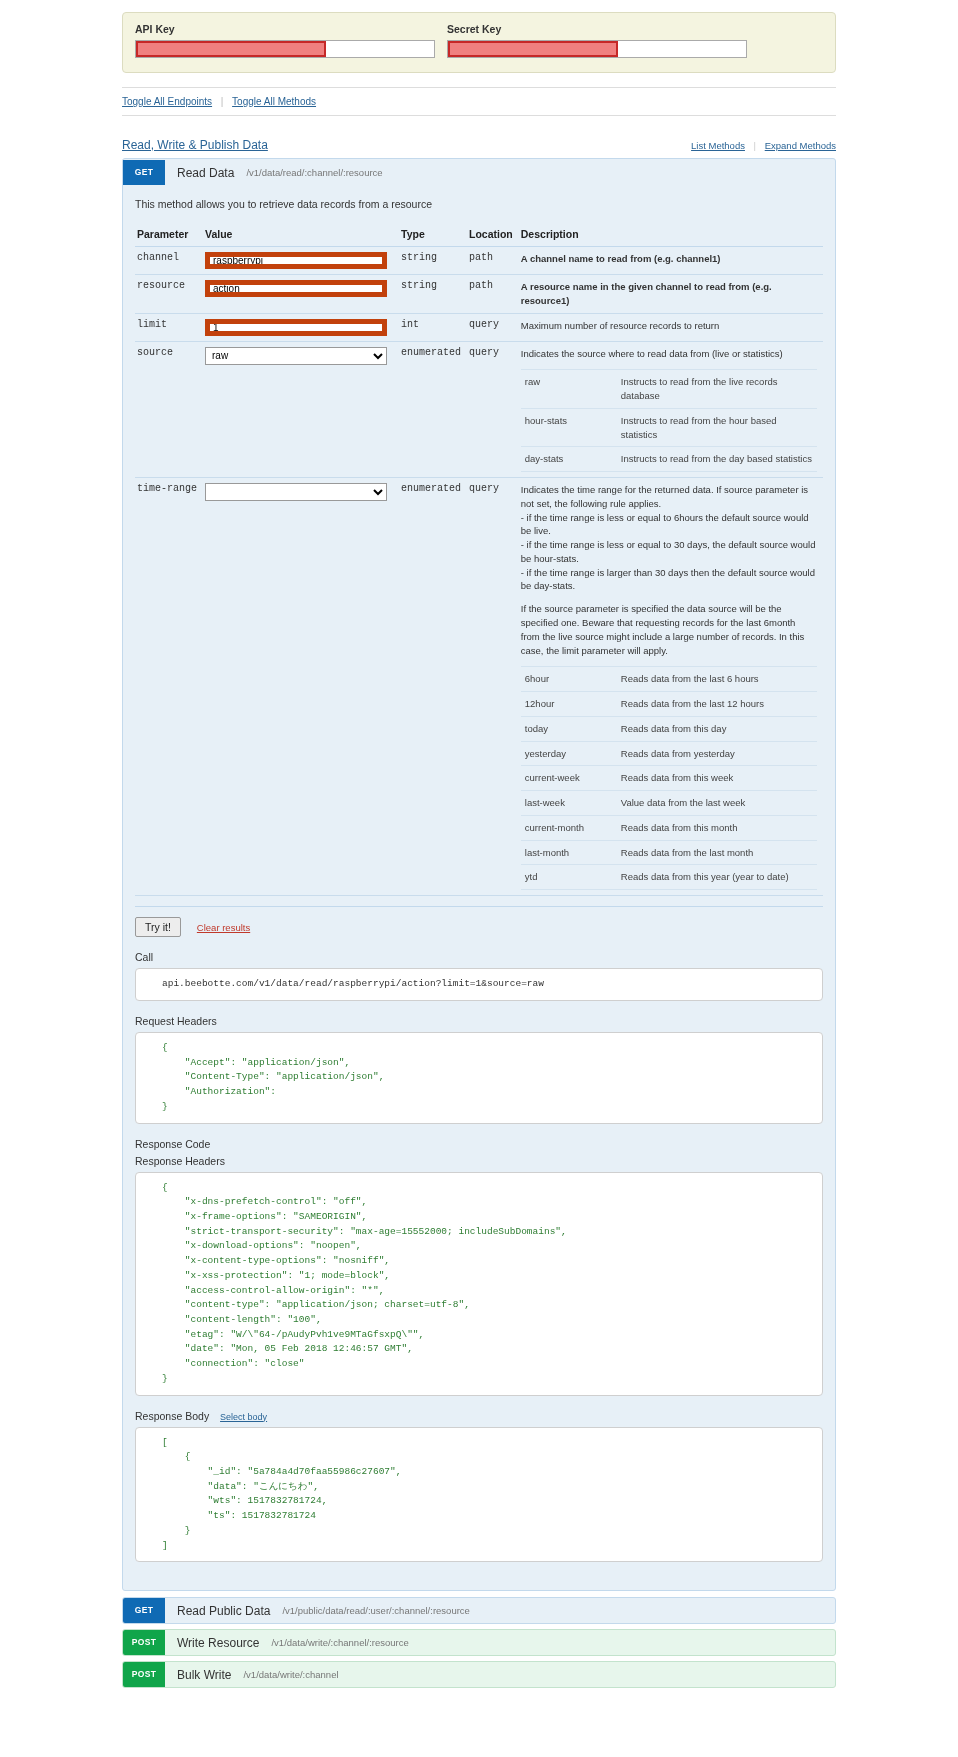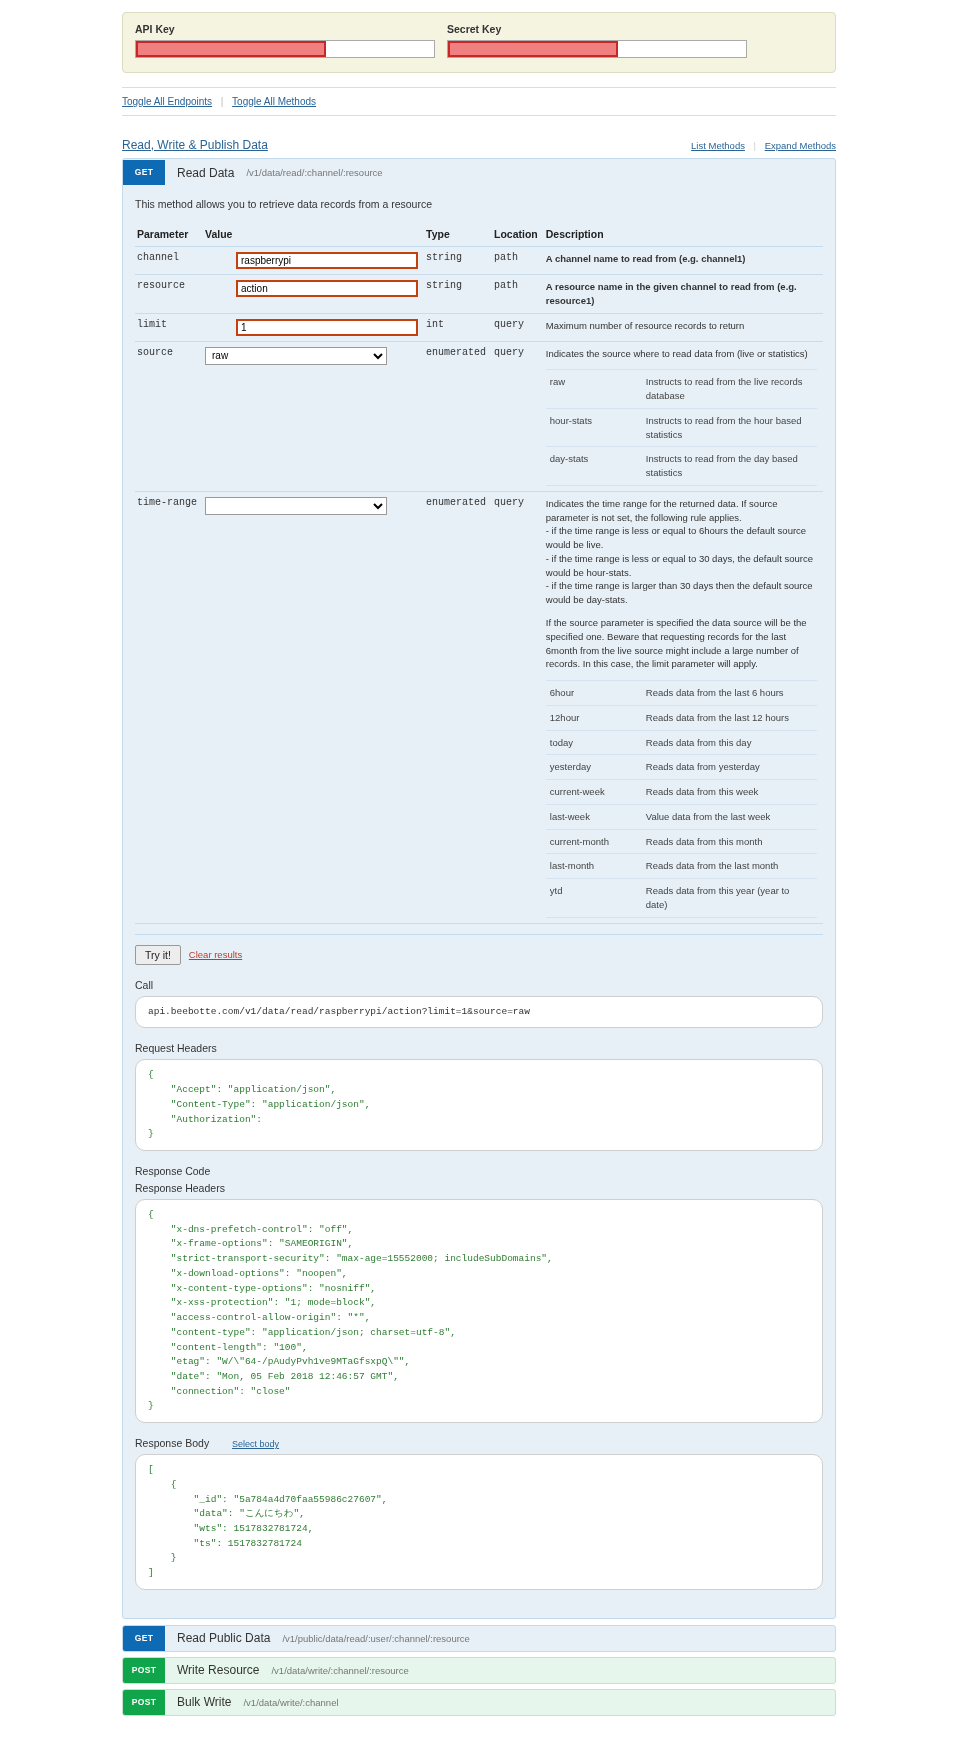--- a/index.html
+++ b/index.html
@@ -196,25 +196,24 @@
   th.c-param { width: 52px; }
   th.c-value { width: 196px; }
   th.c-type  { width: 50px; }
   th.c-loc   { width: 42px; }
 
   td.p-val input[type=text] {
     width: 182px;
     height: 17px;
     font-family: "Liberation Sans", sans-serif;
     font-size: 10px;
-    border: 2px solid #c2410c;
+    border: 5px solid #c2410c;
     padding: 1px 3px;
     background: #fff;
     outline: none;
-    margin-left: 31px;
   }
   td.p-val select {
     width: 182px;
     height: 18px;
     font-family: "Liberation Sans", sans-serif;
     font-size: 10px;
     border: 1px solid #999;
     background: #fff;
     padding: 1px 2px;
   }
@@ -237,21 +236,21 @@
   }
   table.enum td.e-key { width: 96px; white-space: nowrap; }
 
   .vsep { border-top: 1px solid #c3d9ec; margin: 10px 0 0 0; }
 
   
   .tryit-row {
     display: flex;
     align-items: center;
     margin: 10px 0 14px 0;
-    gap: 8px;
+    gap: 16px;
   }
   button.tryit {
     font-family: "Liberation Sans", sans-serif;
     font-size: 10.5px;
     background: #ededed;
     border: 1px solid #999;
     border-radius: 2px;
     padding: 3px 9px;
     cursor: pointer;
     color: #222;
@@ -265,28 +264,28 @@
 
   .sec-label {
     font-size: 10.5px;
     color: #333;
     margin: 0 0 5px 0;
   }
   .sec-label .sub-link {
     font-size: 9px;
     color: #2a6496;
     text-decoration: underline;
-    margin-left: 20px;
+    margin-left: 8px;
     cursor: pointer;
   }
   .codebox {
     background: #fff;
     border: 1px solid #cfcfcf;
-    border-radius: 10px;
-    padding: 8px 12px;
+    border-radius: 4px;
+    padding: 8px 26px;
     font-family: "Liberation Mono", monospace;
     font-size: 9.5px;
     line-height: 1.55;
     color: #222;
     white-space: pre;
     overflow-x: auto;
     margin-bottom: 14px;
   }
   .codebox.green { color: #2e7d32; }
   .codebox.blue  { color: #1f6fa5; }

